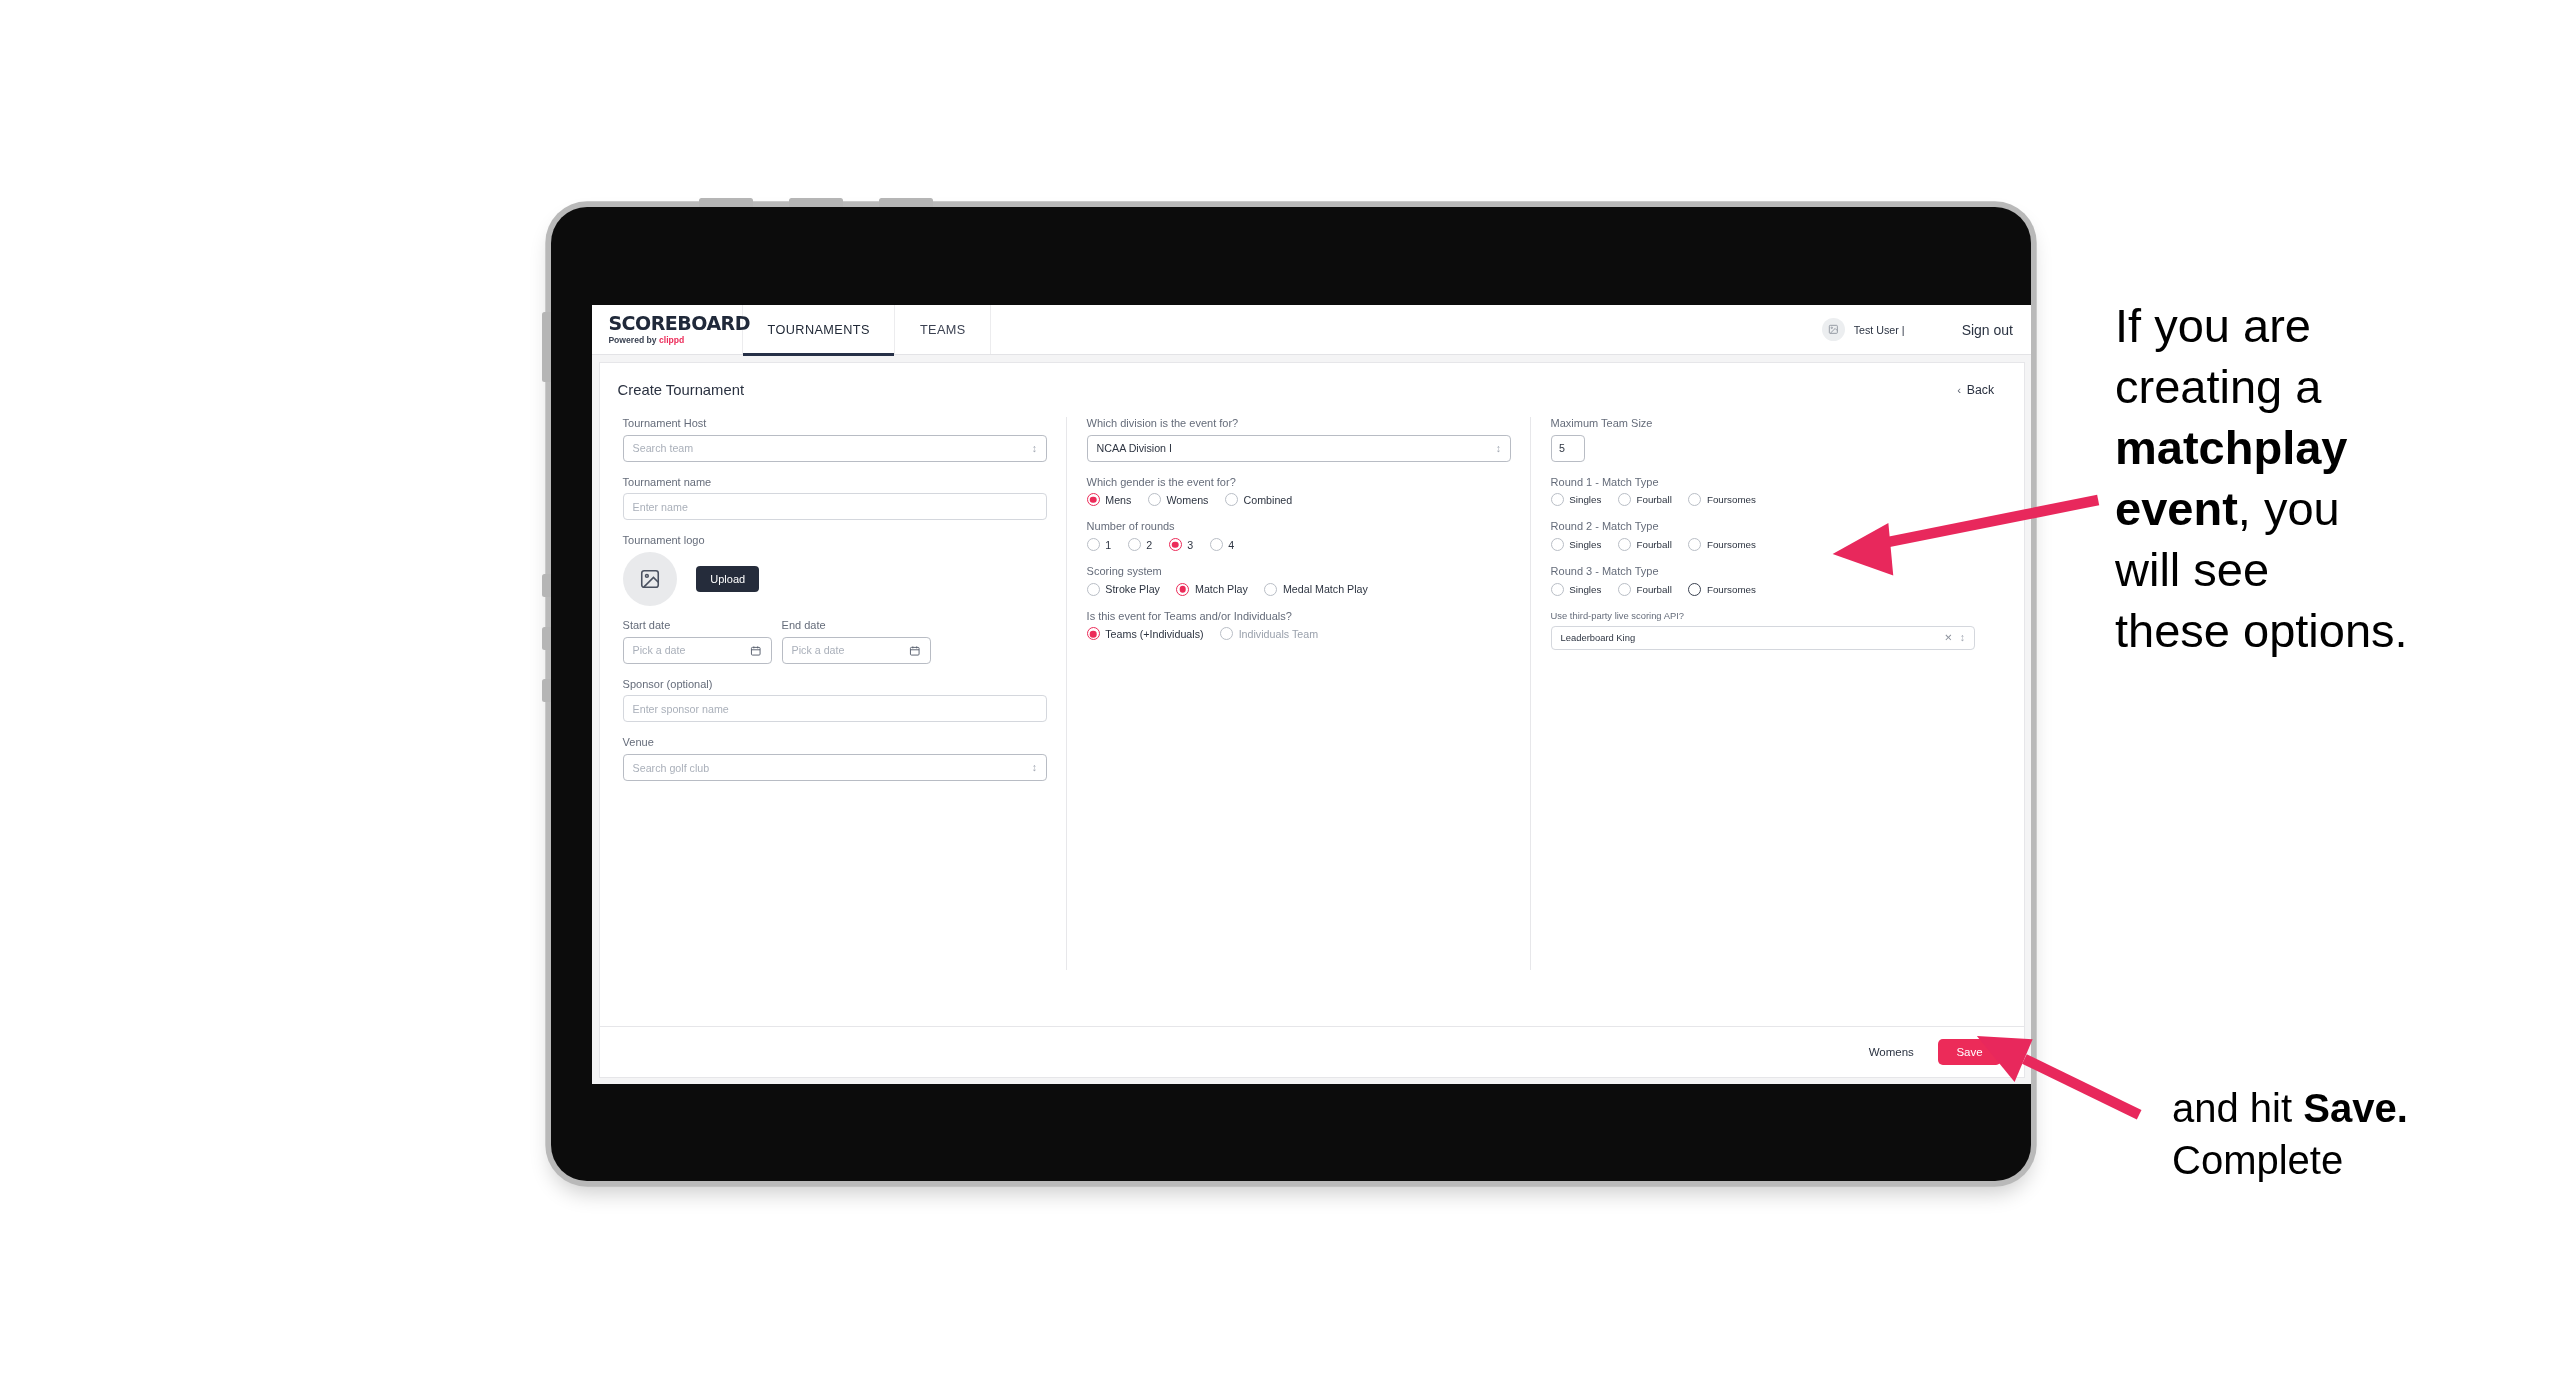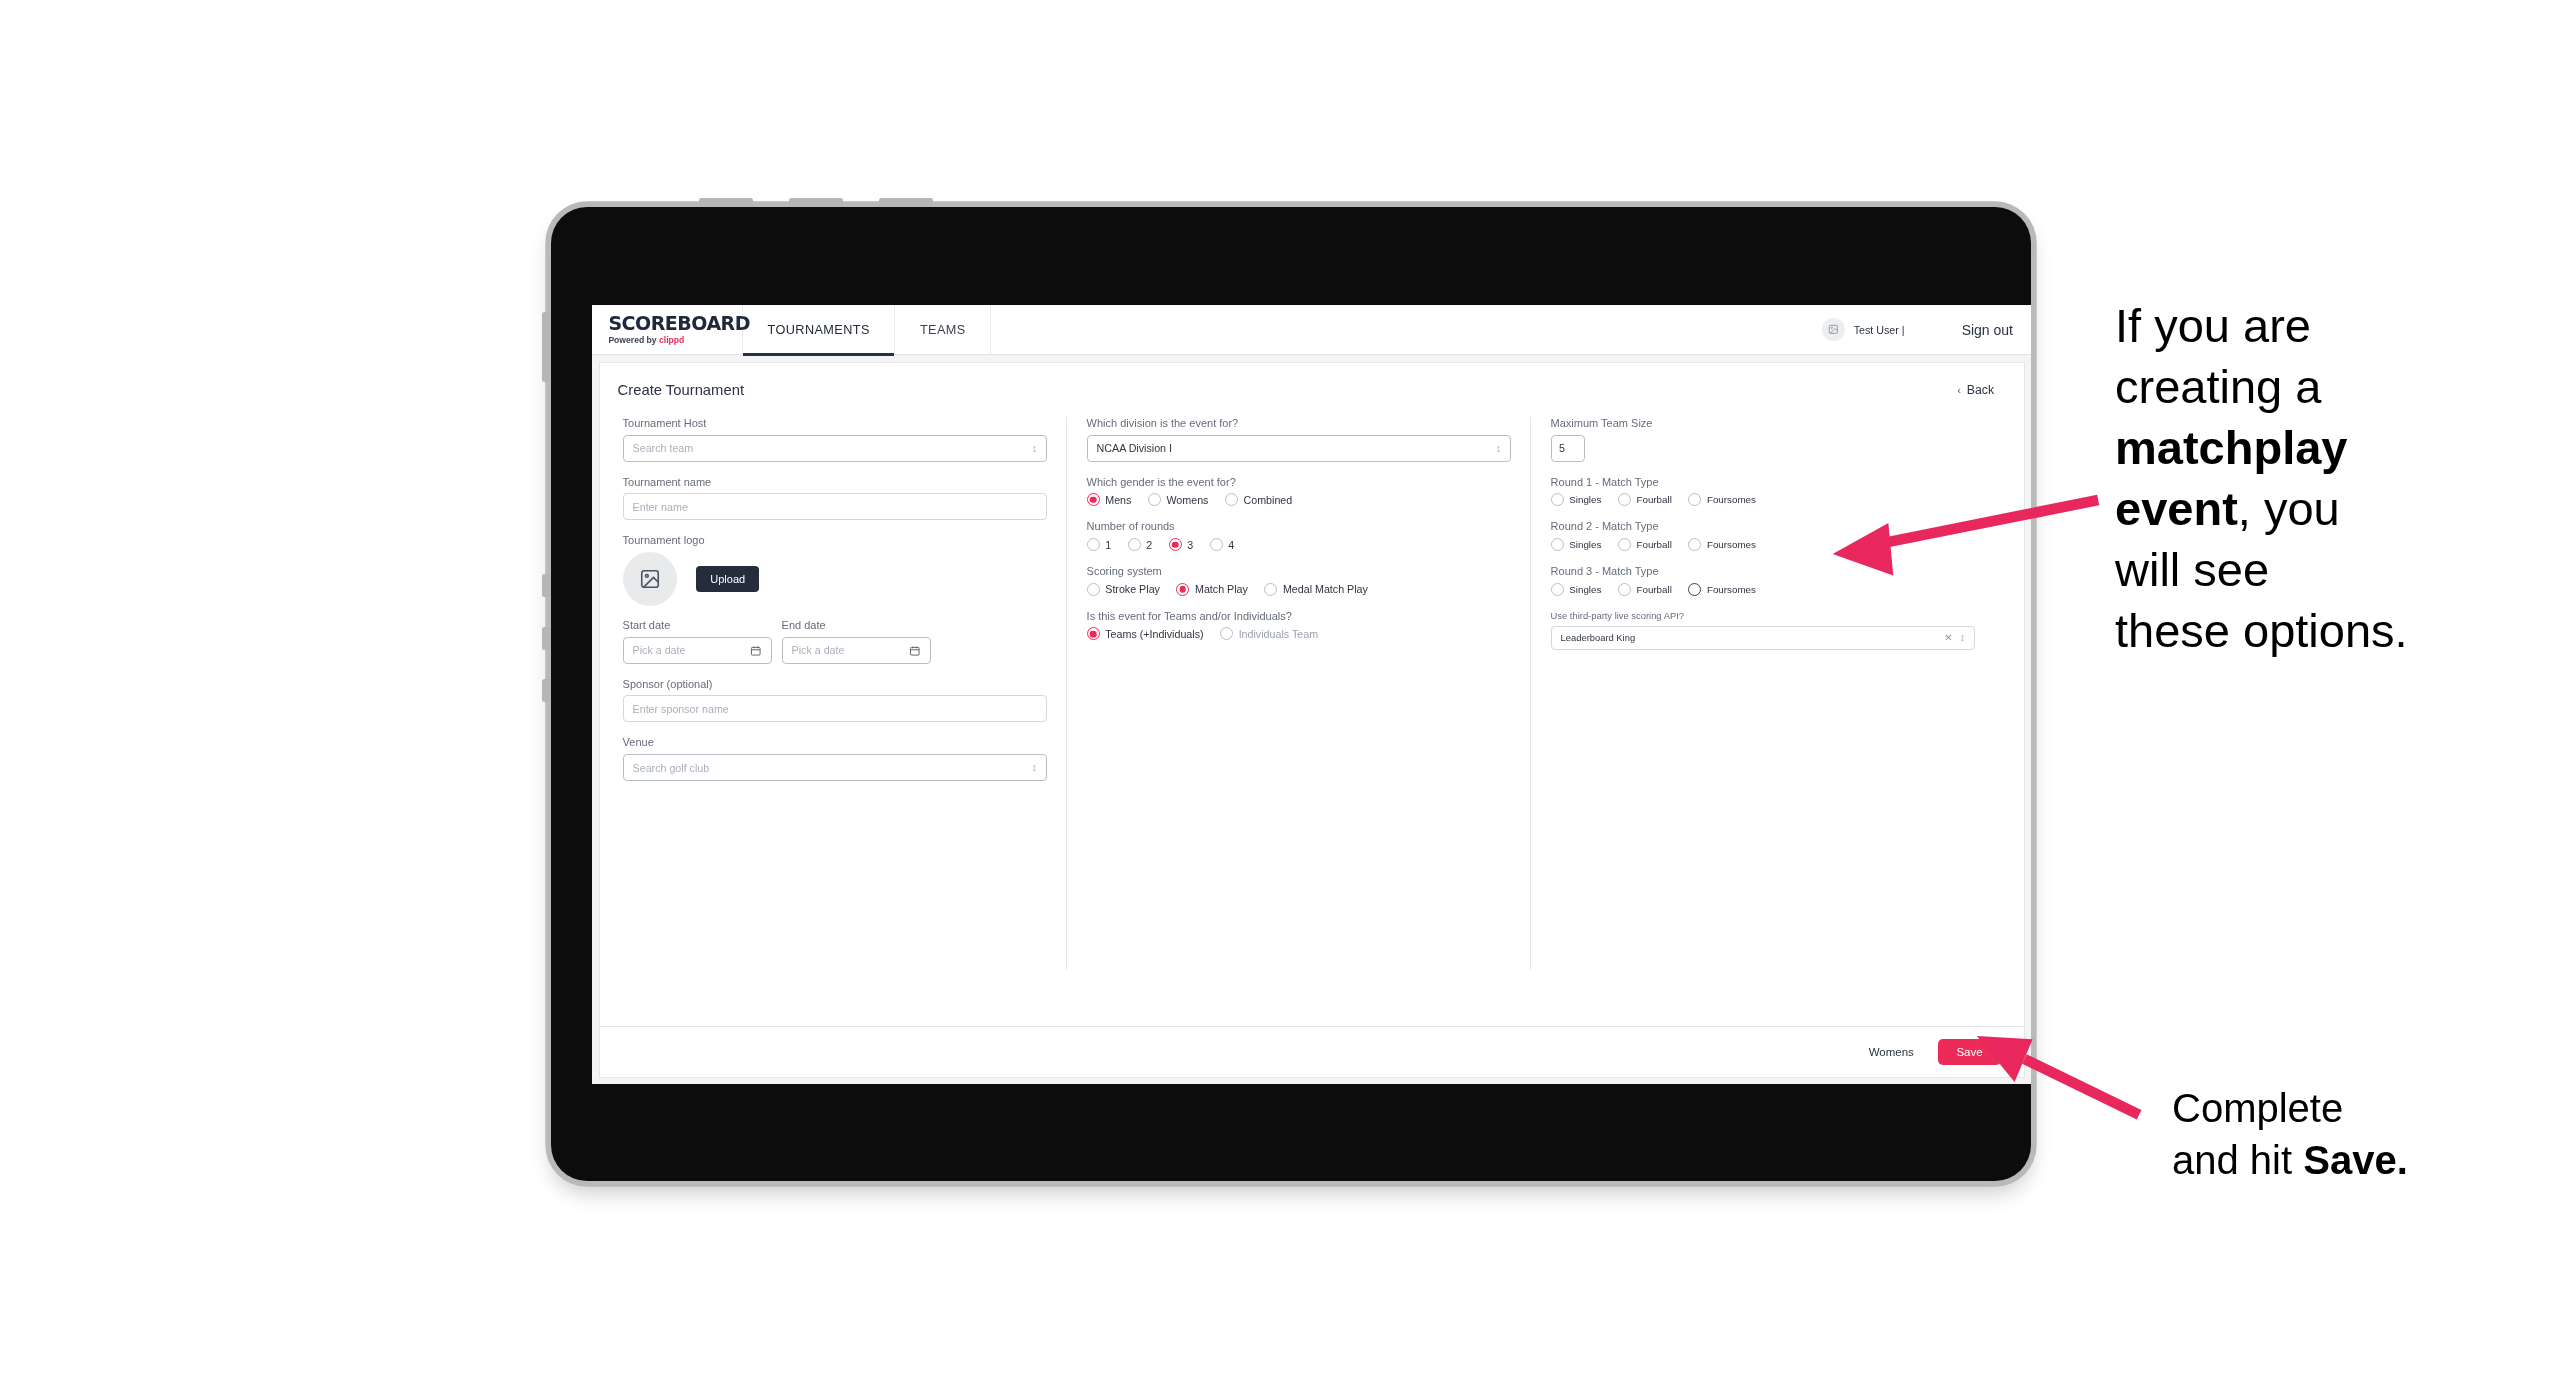--- a/index.html
+++ b/index.html
@@ -619,18 +619,18 @@
   <div class="note note-1">
     <div>If you are</div>
     <div>creating a</div>
     <div><b>matchplay</b></div>
     <div><b>event</b><span>, you</span></div>
     <div>will see</div>
     <div>these options.</div>
   </div>
 
   <div class="note note-2">
+    <div><span>and hit </span><b>Save.</b></div>
     <div>Complete</div>
-    <div><span>and hit </span><b>Save.</b></div>
   </div>
 
 </div>
 
 
 </body></html>

